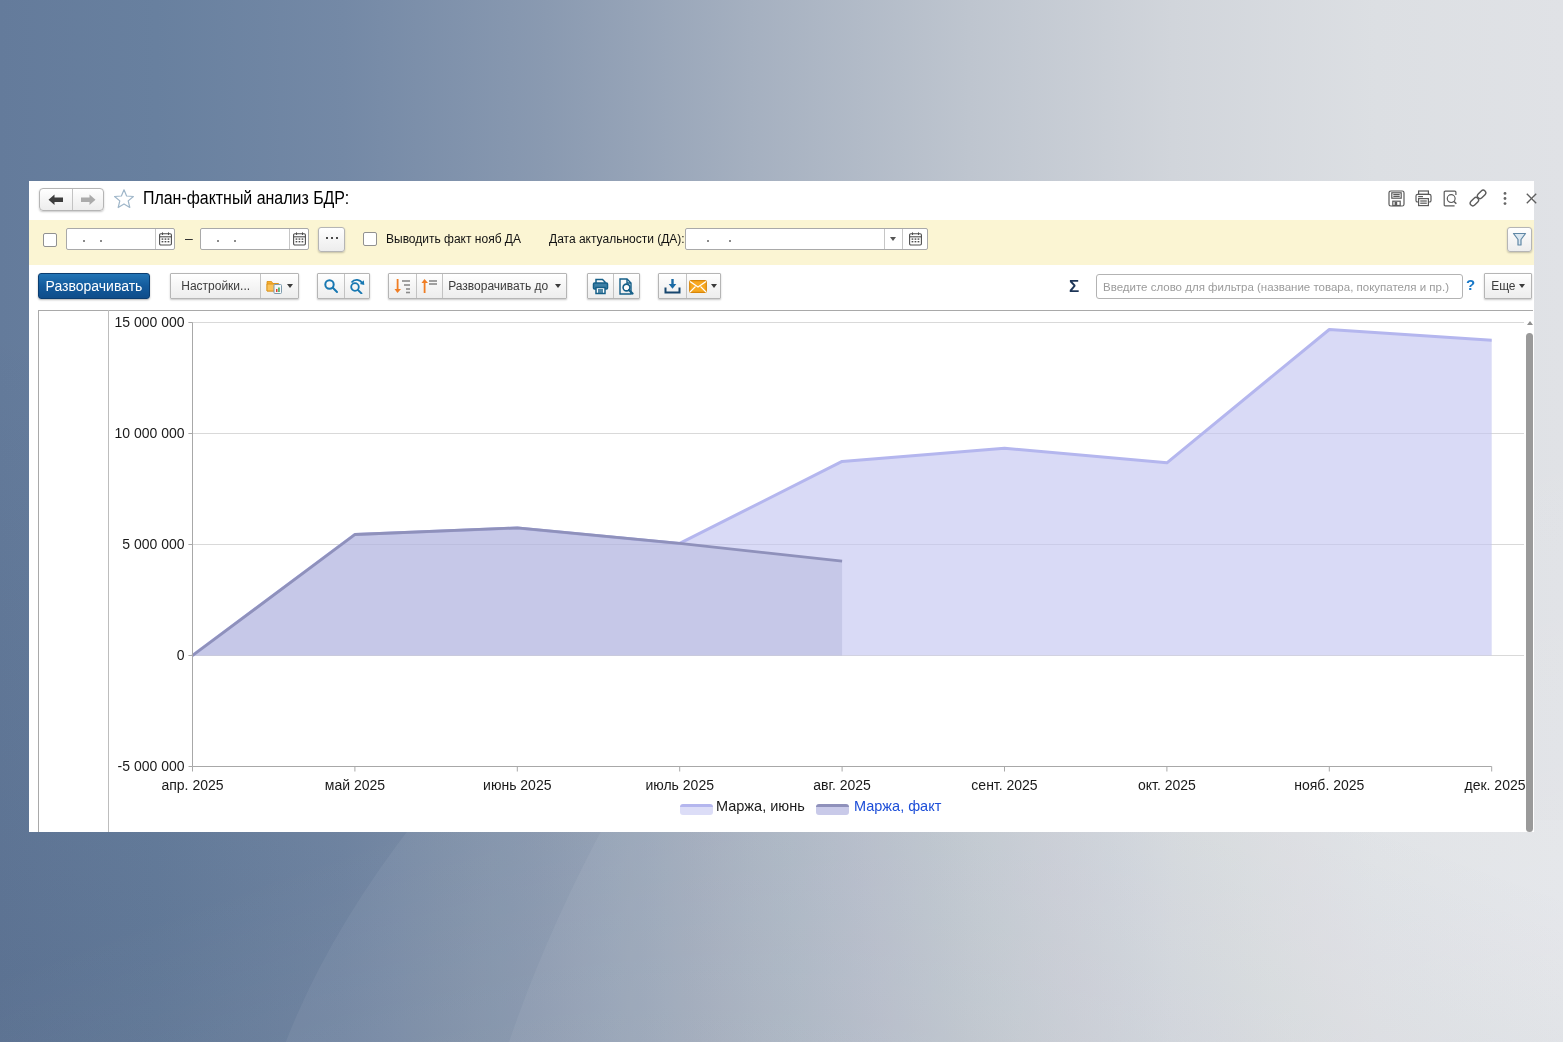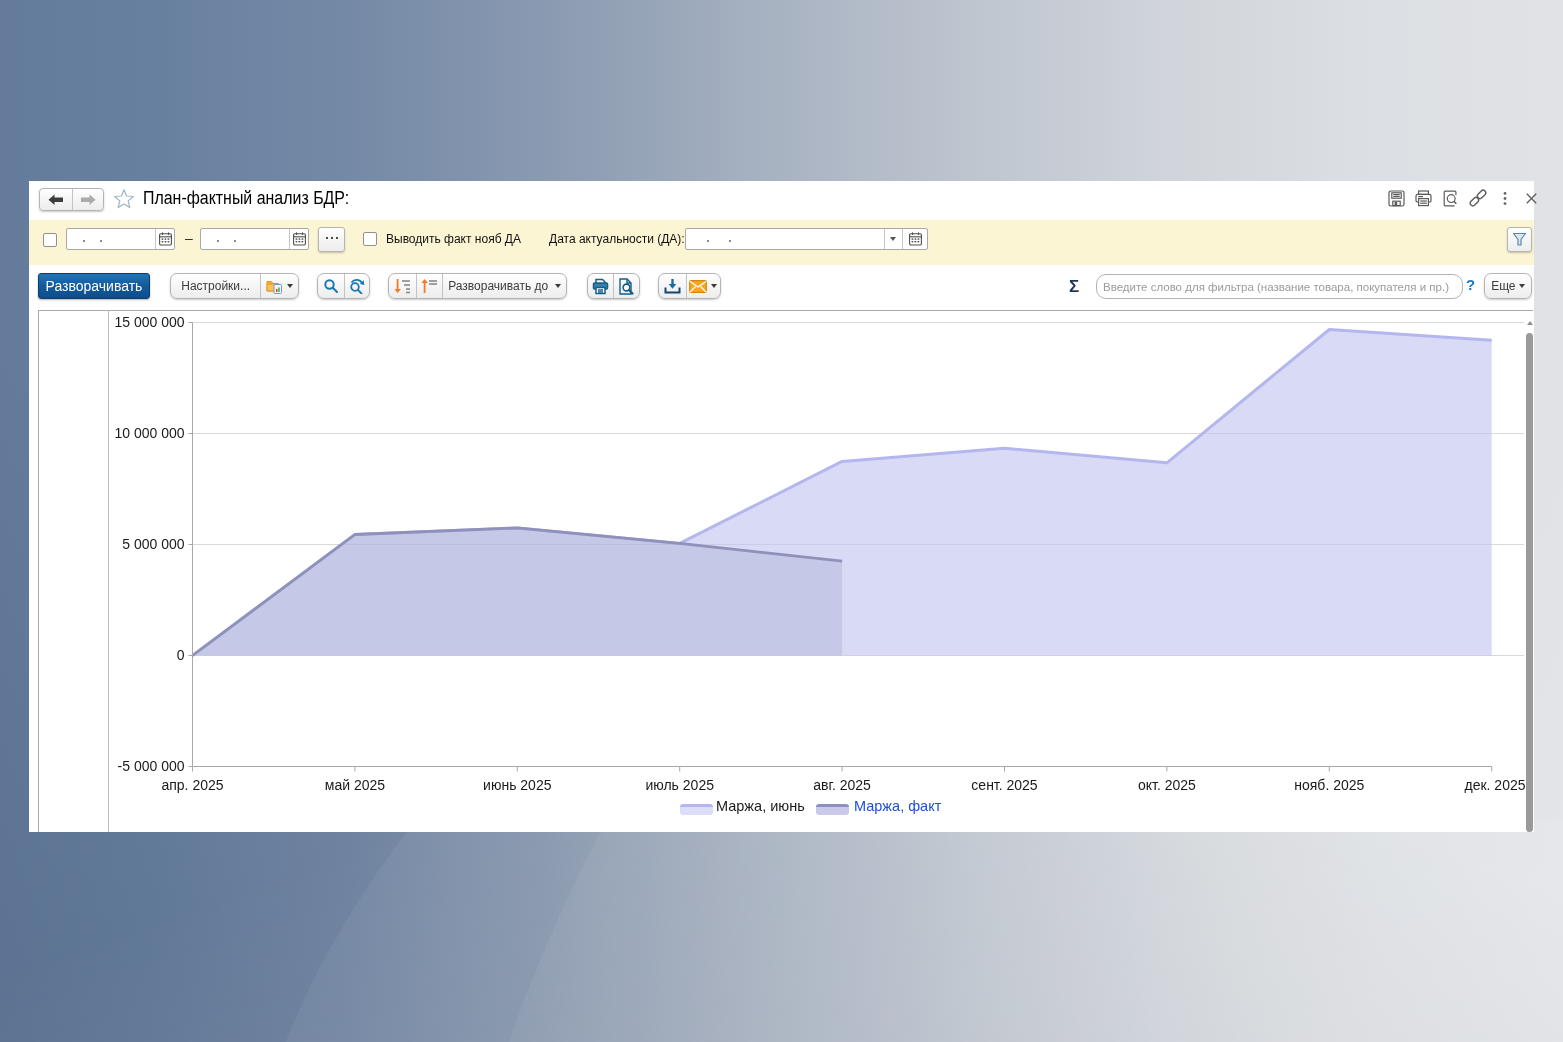--- a/index.html
+++ b/index.html
@@ -8,21 +8,21 @@
   background:linear-gradient(to right,#647b9b 0%,#68809f 10%,#7489a6 22%,#8a9ab1 35%,#a5b0c0 48%,#bec5cf 62%,#d1d5db 75%,#dcdfe3 88%,#e0e2e6 100%);
 }
 #shade { position:absolute; inset:0;
   background:linear-gradient(200deg, rgba(0,0,0,0) 55%, rgba(15,30,60,0.10) 100%), linear-gradient(160deg, rgba(0,0,0,0) 60%, rgba(255,255,255,0.14) 100%);
 }
 #win { position:absolute; left:29px; top:181px; width:1505px; height:651px; background:#fff; }
 .abs { position:absolute; }
 .btn { position:absolute; border:1px solid #b5b5b5; border-radius:3px;
   background:linear-gradient(#ffffff,#f7f7f7 40%,#ededed);
   box-shadow:0 1px 2px rgba(0,0,0,0.22); }
-.grp { position:absolute; display:flex; border:1px solid #b5b5b5; border-radius:7px;
+.grp { position:absolute; display:flex; border:1px solid #b5b5b5; border-radius:1px;
   background:linear-gradient(#ffffff,#f7f7f7 40%,#ededed);
   box-shadow:0 1px 2px rgba(0,0,0,0.22); }
 .seg { display:flex; align-items:center; justify-content:center; height:100%; }
 .seg + .seg { border-left:1px solid #c3c3c3; }
 .lbl13 { position:absolute; font-size:12px; color:#111; white-space:nowrap; }
 .caret { display:inline-block; width:0; height:0; border-left:3.5px solid transparent;
   border-right:3.5px solid transparent; border-top:4px solid #3a3a3a; }
 </style>
 </head>
 <body>
@@ -270,21 +270,21 @@
   <div class="seg" style="width:35px;">
     <svg width="18" height="13" viewBox="0 0 18 13">
           <rect x="0.7" y="0.7" width="16.6" height="11.6" rx="1.4" fill="#f7a821" stroke="#d8860a" stroke-width="1.2"></rect>
           <path d="M1 1.5 L9 7 L17 1.5" fill="none" stroke="#fff" stroke-width="1.3"></path>
           <path d="M1 12 L6.5 6.5 M17 12 L11.5 6.5" fill="none" stroke="#fff" stroke-width="1.1"></path>
         </svg>
     <span class="caret" style="margin-left:4px;"></span>
   </div>
 </div>
 <div class="abs" style="left:1040px;top:96px;font-size:17px;font-weight:bold;color:#1d3557;">Σ</div>
-<div class="abs" style="left:1067px;top:93px;width:367px;height:25px;background:#fff;border:1px solid #b3b3b3;border-radius:10px;">
+<div class="abs" style="left:1067px;top:93px;width:367px;height:25px;background:#fff;border:1px solid #b3b3b3;border-radius:3px;">
   <span style="position:absolute;left:6px;top:6px;font-size:11.5px;color:#9b9b9b;white-space:nowrap;">Введите слово для фильтра (название товара, покупателя и пр.)</span>
 </div>
 <div class="abs" style="left:1437px;top:95px;font-size:15px;font-weight:bold;color:#1878c8;">?</div>
 <div class="grp" style="left:1455px;top:92px;width:48px;height:26px;">
   <div class="seg" style="width:100%;font-size:12px;color:#3c3c3c;">Еще&nbsp;<span class="caret"></span></div>
 </div>
 <div class="abs" style="left:9px;top:129px;width:1495px;height:522px;border-top:1px solid #a9a9a9;border-left:1px solid #a9a9a9;"></div>
 <div class="abs" style="left:79px;top:129px;width:1px;height:522px;background:#bdbdbd;"></div>
 <svg class="abs" style="left:79px;top:130px;overflow:visible;" width="1416" height="520" viewBox="108 311 1416 520">
   <g stroke="#d9d9d9" stroke-width="1">

